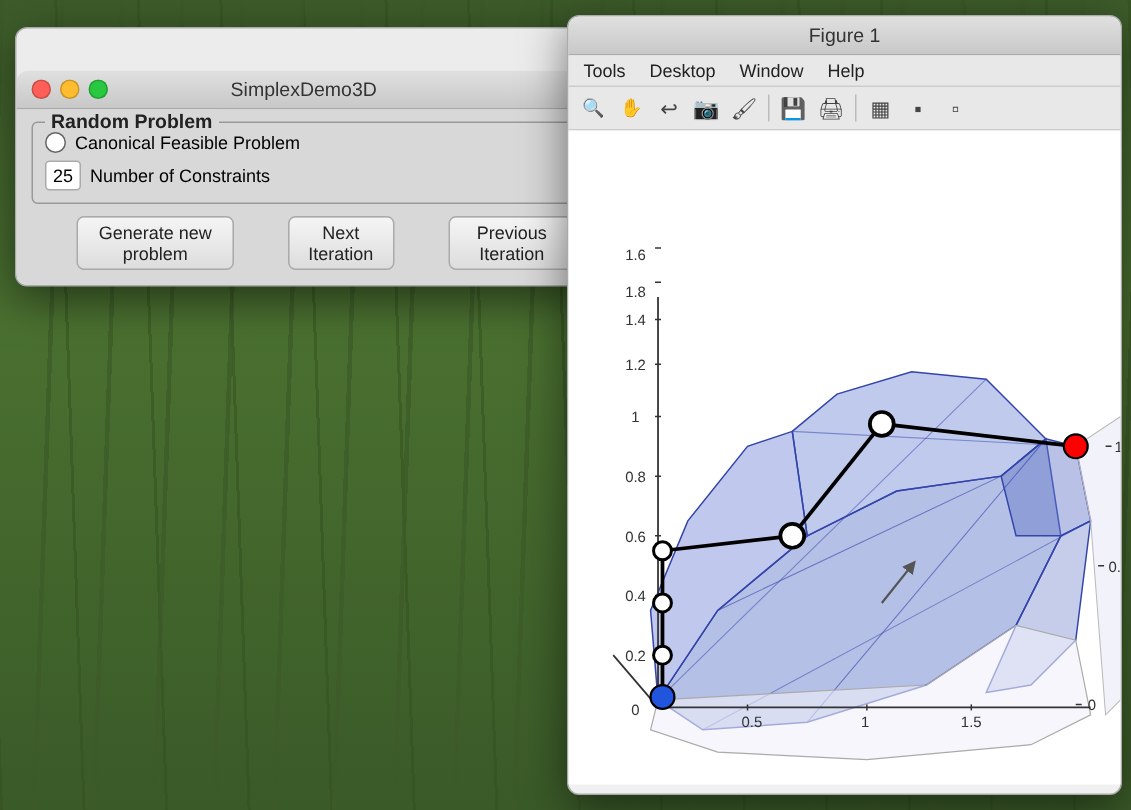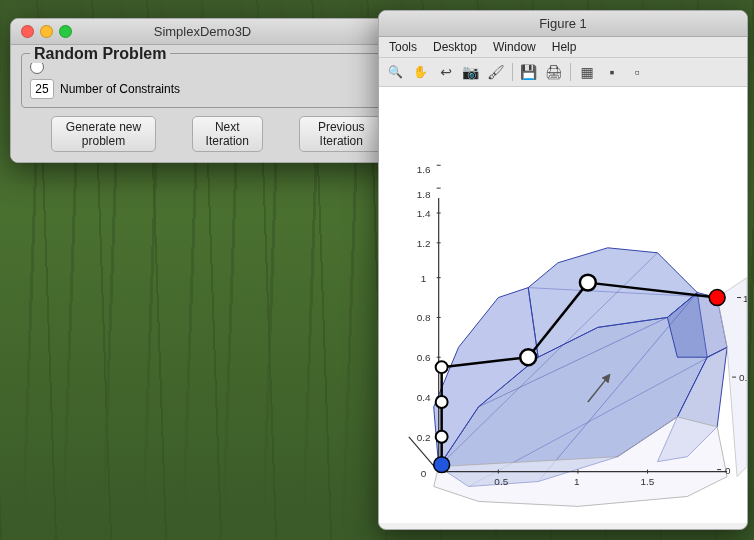--- a/index.html
+++ b/index.html
@@ -43,20 +43,21 @@
     }
 
     .window-titlebar {
       background: linear-gradient(180deg, #e0e0e0 0%, #c8c8c8 100%);
       border-radius: 8px 8px 0 0;
       padding: 6px 10px;
       display: flex;
       align-items: center;
       border-bottom: 1px solid #aaa;
       position: relative;
+      margin-top: 28px;
     }
 
     .traffic-lights {
       display: flex;
       gap: 6px;
     }
 
     .tl {
       width: 13px;
       height: 13px;
@@ -90,21 +91,21 @@
       background: #d8d8d8;
       position: relative;
     }
 
     .group-label {
       position: absolute;
       top: -9px;
       left: 8px;
       background: #d8d8d8;
       padding: 0 4px;
-      font-size: 16px;
+      font-size: 13px;
       font-weight: 600;
       color: #222;
     }
 
     .radio-row {
       display: flex;
       align-items: center;
       gap: 6px;
       margin-bottom: 5px;
       font-size: 12px;
@@ -275,20 +276,21 @@
     <span class="window-title">SimplexDemo3D</span>
   </div>
 
   <div class="window-body">
 
     <div class="group-box">
       <span class="group-label">Random Problem</span>
 
       <div class="radio-row">
         <div class="radio-btn"></div>
+        <span>Canonical Feasible Problem</span>
       </div>
 
 
       <div class="row-with-input">
         <input class="input-field" style="width: 24px;" value="25">
         <span>Number of Constraints</span>
       </div>
     </div>
 
 

